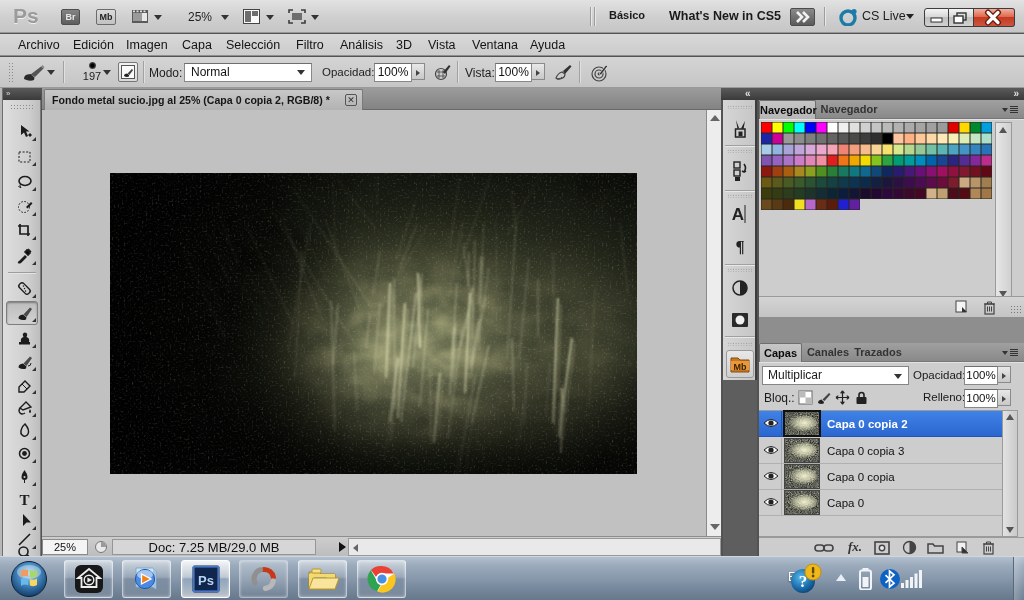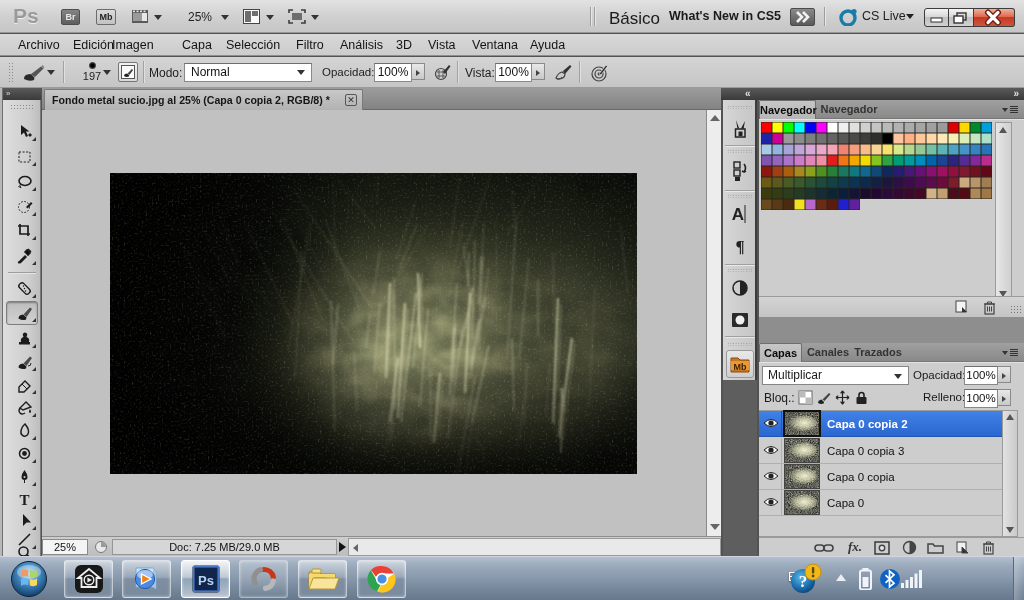--- a/index.html
+++ b/index.html
@@ -6,21 +6,21 @@
 .abs{position:absolute}
 
 #appbar{left:0;top:0;width:1024px;height:33px;background:linear-gradient(#e2e2e2,#cfcfcf 55%,#c6c6c6);border-bottom:1px solid #979797}
 #pslogo{left:13px;top:4px;font-size:21px;font-weight:bold;color:#9a9a9a;text-shadow:0 1px 0 #eee;letter-spacing:0px}
 .appbtn{top:9px;height:16px;display:flex;align-items:center;justify-content:center}
 #brbtn{left:61px;width:19px;background:linear-gradient(#848484,#5e5e5e);border:1px solid #4e4e4e;border-radius:2px;color:#e8e8e8;font-size:9px;font-weight:bold}
 #mbbtn{left:96px;width:20px;background:linear-gradient(#dadada,#c2c2c2);border:1px solid #6c6c6c;border-radius:2px;color:#222;font-size:9px;font-weight:bold}
 .darr{width:0;height:0;border-left:4px solid transparent;border-right:4px solid transparent;border-top:5px solid #333;display:inline-block}
 #zoomtxt{left:188px;top:10px;font-size:12px;color:#222}
 .sepv{top:7px;width:1px;height:19px;background:#9d9d9d;box-shadow:1px 0 0 #e8e8e8}
-#basico{left:609px;top:9px;font-weight:normal;font-size:17px}
+#basico{left:609px;top:9px;font-weight:bold;font-size:11px}
 #whatsnew{left:669px;top:9px;font-weight:bold;font-size:12.5px}
 #chevbtn{left:790px;top:8px;width:25px;height:18px;background:linear-gradient(#8a8a8a,#5a5a5a);border:1px solid #4c4c4c;border-radius:2px}
 #cslive{left:862px;top:9px;font-size:12.5px;color:#222}
 
 #winbtns{left:924px;top:8px;width:91px;height:19px}
 .wbtn{height:19px;border:1px solid #3c3c3c;float:left}
 #wmin{width:25px;border-radius:3px 0 0 3px;background:linear-gradient(#f4f4f4,#d8d8d8 45%,#bfbfbf 50%,#d2d2d2)}
 #wmax{width:25px;border-left:none;background:linear-gradient(#f4f4f4,#d8d8d8 45%,#bfbfbf 50%,#d2d2d2)}
 #wclose{width:41px;border-left:none;border-radius:0 3px 3px 0;background:linear-gradient(#f0b0a0,#e06a50 45%,#c53a22 50%,#cc5540)}
 
@@ -45,21 +45,21 @@
 
 #tabbar{left:42px;top:88px;width:679px;height:22px;background:linear-gradient(#9c9c9c,#838383);border-bottom:1px solid #6a6a6a}
 #doctab{left:44px;top:89px;width:319px;height:21px;background:linear-gradient(#c8c8c8,#b2b2b2);border:1px solid #7a7a7a;border-bottom:none;border-radius:2px 2px 0 0;font-size:10.6px;font-weight:bold;color:#161616;line-height:20px;padding-left:7px;white-space:nowrap;letter-spacing:0}
 #tabx{position:absolute;right:5px;top:4px;width:12px;height:12px;border:1px solid #555;border-radius:2px;font-size:9px;line-height:10px;text-align:center;color:#333;font-weight:normal}
 #canvas{left:42px;top:110px;width:664px;height:426px;background:#c1c1c1}
 #img{left:110px;top:173px;width:527px;height:301px}
 #vscroll{left:706px;top:110px;width:15px;height:426px;background:#ededed;border-left:1px solid #8a8a8a}
 .sbarr{position:absolute;left:3px;width:0;height:0}
 #statusbar{left:42px;top:536px;width:679px;height:20px;background:linear-gradient(#cdcdcd,#bdbdbd);border-top:1px solid #8e8e8e}
 #zoomfield{position:absolute;left:0px;top:2px;width:46px;height:16px;background:#f4f4f4;border:1px solid #8a8a8a;font-size:11px;text-align:center;line-height:15px;color:#111}
-#docfield{position:absolute;left:70px;top:2px;width:225px;height:16px;background:#d6d6d6;border:1px solid #969696;font-size:11px;text-align:center;line-height:15px;color:#111}
+#docfield{position:absolute;left:70px;top:2px;width:204px;height:16px;background:#d6d6d6;border:1px solid #969696;font-size:13px;text-align:center;line-height:15px;color:#111}
 #hscroll{position:absolute;left:306px;top:1px;width:373px;height:18px;background:#e9e9e9;border:1px solid #9a9a9a}
 
 #dockhead{left:721px;top:88px;width:303px;height:12px;background:linear-gradient(#5a5a5a,#3a3a3a);color:#ddd}
 #iconstrip{left:723px;top:100px;width:34px;height:280px;background:linear-gradient(90deg,#d6d6d6,#c6c6c6);border-right:2px solid #3c3c3c}
 .dicon{position:absolute;left:5px;width:24px;height:24px}
 .dgrip{position:absolute;left:4px;width:26px;height:4px;background:radial-gradient(circle 0.8px,#909090 45%,transparent 46%) 0 0/2.6px 2.6px}
 .dsep{position:absolute;left:2px;width:30px;height:1px;background:#a0a0a0;box-shadow:0 1px 0 #e8e8e8}
 #mbicon{left:726px;top:350px;width:28px;height:28px;background:linear-gradient(#e8e8e8,#cfcfcf);border:1px solid #9a9a9a;border-radius:3px}
 
 #panel{left:759px;top:100px;width:265px;height:456px;background:#8e8e8e}
@@ -153,21 +153,21 @@
       </svg></div>
 <div id="wclose" class="wbtn"><svg width="39" height="17">
         <path d="M14 3.5 L24 13.5 M24 3.5 L14 13.5" stroke="#6e1808" stroke-width="6" stroke-linecap="round"></path>
         <path d="M14 3.5 L24 13.5 M24 3.5 L14 13.5" stroke="#fff" stroke-width="3.2" stroke-linecap="round"></path>
       </svg></div>
 </div>
 
 <div id="menubar" class="abs">
 <span style="left:18px">Archivo</span>
     <span style="left:73px">Edición</span>
-    <span style="left:112px">Imagen</span>
+    <span style="left:126px">Imagen</span>
     <span style="left:182px">Capa</span>
     <span style="left:226px">Selección</span>
     <span style="left:296px">Filtro</span>
     <span style="left:340px">Análisis</span>
     <span style="left:396px">3D</span>
     <span style="left:428px">Vista</span>
     <span style="left:472px">Ventana</span>
     <span style="left:530px">Ayuda</span>
 </div>
 

